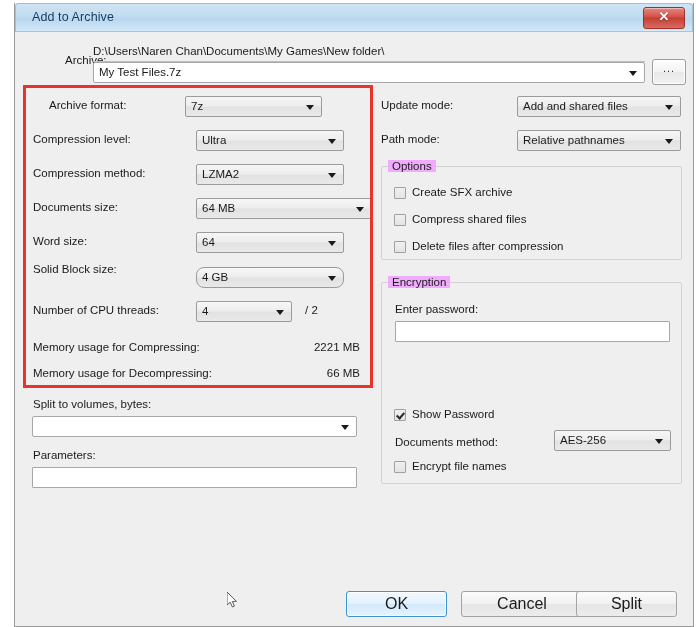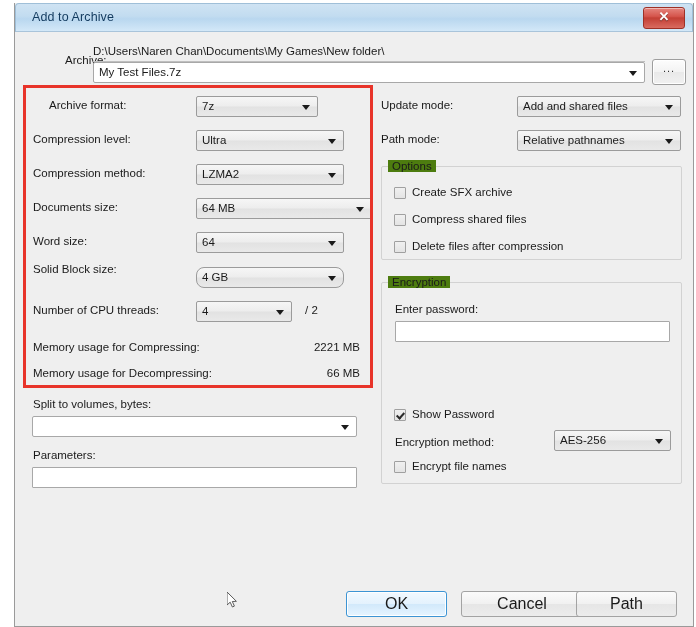--- a/index.html
+++ b/index.html
@@ -164,21 +164,21 @@
 
   
   .groupbox {
     position: absolute;
     box-sizing: border-box;
     border: 1px solid #d2d2d2;
     border-radius: 2px;
   }
   .group-title {
     position: absolute;
-    background: #4d7c0f;
+    background: #f0abfc;
     padding: 0 4px;
     color: #1a1a1a;
     white-space: nowrap;
   }
 
   
   .checkrow {
     position: absolute;
     white-space: nowrap;
     cursor: pointer;
@@ -263,21 +263,21 @@
   <div class="path-underline" style="left:78px; top:58px; width:552px;"></div>
   <div class="combo combo-white" style="left:78px; top:59px; width:552px;">
     <div class="val">My Test Files.7z</div>
     <div class="arrow"></div>
   </div>
   <div class="browse-btn" style="left:637px; top:56px; width:34px; height:26px;">
     <span>...</span>
   </div>
 
   <div class="label" style="left:18px; top:96px;margin-left:16px;">Archive format:</div>
-  <div class="combo" style="left:181px; top:93px; width:122px;">
+  <div class="combo" style="left:170px; top:93px; width:137px;">
     <div class="val">7z</div>
     <div class="arrow"></div>
   </div>
 
   <div class="label" style="left:18px; top:130px;">Compression level:</div>
   <div class="combo" style="left:181px; top:127px; width:148px;">
     <div class="val">Ultra</div>
     <div class="arrow"></div>
   </div>
 
@@ -365,34 +365,34 @@
   <div class="label" style="left:380px; top:300px;">Enter password:</div>
   <div class="textbox" style="left:380px; top:318px; width:275px;">
     <div class="val"></div>
   </div>
 
   <div class="checkrow" style="left:379px; top:405px;">
     <div class="checkbox checked"></div>
     <div class="ctext">Show Password</div>
   </div>
 
-  <div class="label" style="left:380px; top:433px;">Encryption method:</div>
+  <div class="label" style="left:380px; top:433px;">Documents method:</div>
   <div class="combo" style="left:539px; top:427px; width:117px;text-align:center;">
     <div class="val">AES-256</div>
     <div class="arrow"></div>
   </div>
 
   <div class="checkrow" style="left:379px; top:457px;">
     <div class="checkbox"></div>
     <div class="ctext">Encrypt file names</div>
   </div>
 
   <div class="btn default" style="left:331px; top:588px; width:101px;">OK</div>
   <div class="btn" style="left:446px; top:588px; width:122px;">Cancel</div>
-  <div class="btn" style="left:561px; top:588px; width:101px;">Path</div>
+  <div class="btn" style="left:561px; top:588px; width:101px;">Split</div>
 
 </div>
 
 <div class="cursor" style="left:227px; top:592px;">
   <svg width="12" height="18" viewBox="0 0 12 18">
     <polygon points="0,0 0,13 3.2,10.2 5.4,15 7.4,14.1 5.3,9.5 9.4,9.3" fill="#ffffff" stroke="#5a5a5a" stroke-width="1"></polygon>
   </svg>
 </div>
 
 </body></html>

